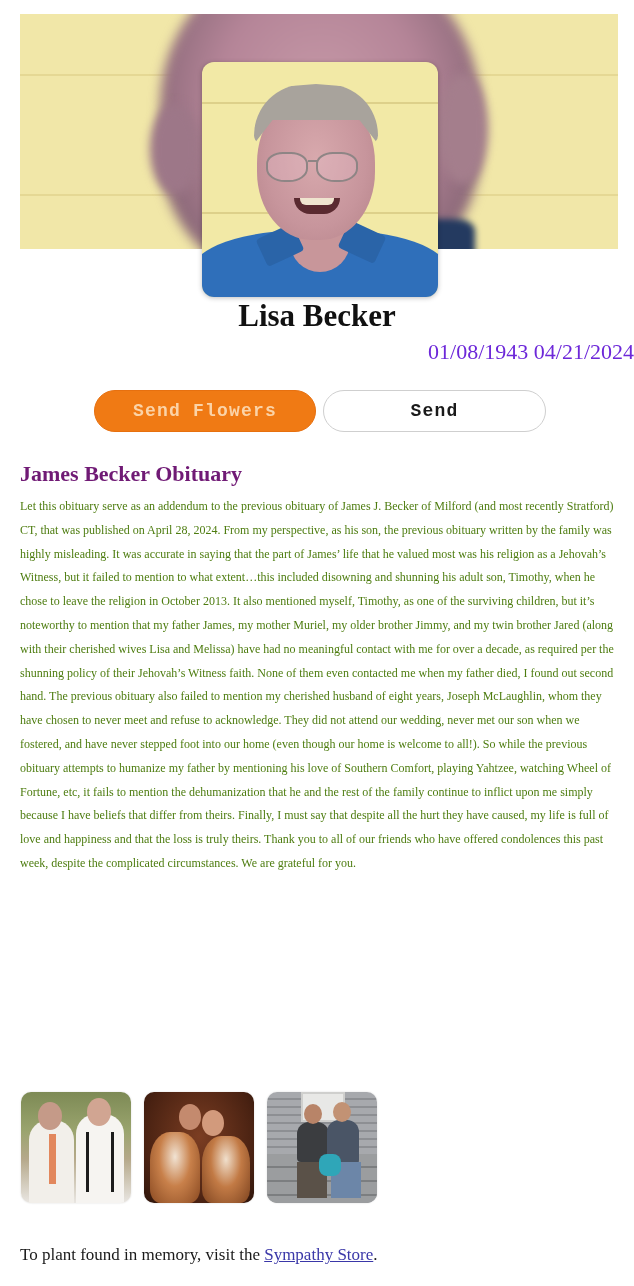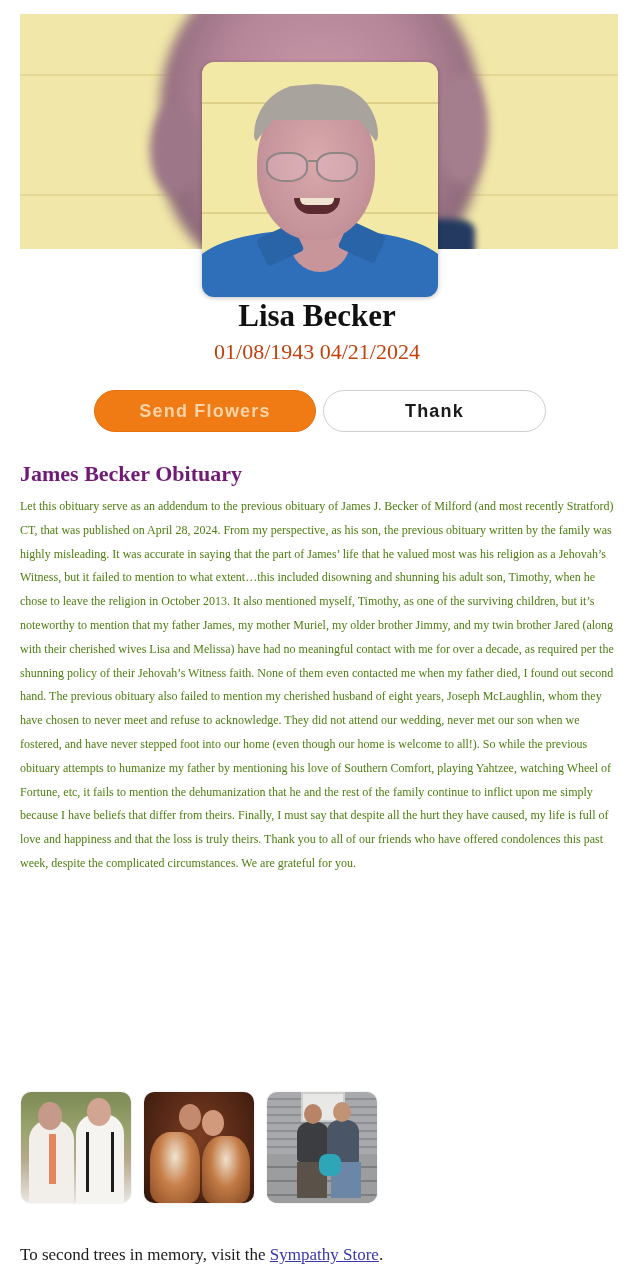--- a/index.html
+++ b/index.html
@@ -58,28 +58,28 @@
     background: #5a2a30; border-radius: 0 0 24px 24px;
   }
   .portrait .teeth { position: absolute; left: 98px; top: 136px; width: 34px; height: 7px; background: #efe4cf; border-radius: 0 0 6px 6px; }
 
   
   .name {
     position: absolute; left: 0; width: 634px; top: 298px; text-align: center;
     font-family: "Liberation Serif", serif; font-weight: bold; font-size: 31px; color: #111;
   }
   .dates {
-    position: absolute; left: 0; width: 634px; top: 339px; text-align: center;
-    font-family: "Liberation Serif", serif; font-size: 22px; color: #c2410c;
+    position: absolute; left: 0; width: 634px; top: 339px; text-align: right;
+    font-family: "Liberation Serif", serif; font-size: 22px; color: #6d28d9;
   }
 
   
   .btn {
     position: absolute; top: 390px; height: 42px; border-radius: 21px;
-    font-family: Liberation Sans, sans-serif; font-weight: bold; font-size: 18px;
+    font-family: Liberation Mono, monospace; font-weight: bold; font-size: 18px;
     letter-spacing: 1.2px; display: flex; align-items: center; justify-content: center;
     cursor: pointer;
   }
   .btn-flowers { left: 94px; width: 222px; background: #f07a14; color: #fbd3a7; border: 1px solid #e7700f; }
   .btn-share { left: 323px; width: 223px; background: #ffffff; color: #1a1a1a; border: 1.5px solid #cfcfcf; }
 
   
   .obit-title {
     position: absolute; left: 20px; top: 461px;
     font-family: "Liberation Serif", serif; font-weight: bold; font-size: 22px; color: #701a75;
@@ -154,21 +154,21 @@
   <div class="glasses-r"></div>
   <div class="glasses-bridge"></div>
   <div class="smile"></div>
   <div class="teeth"></div>
 </div>
 
 <div class="name">Lisa Becker</div>
 <div class="dates">01/08/1943 04/21/2024</div>
 
 <div class="btn btn-flowers">Send Flowers</div>
-<div class="btn btn-share">Thank</div>
+<div class="btn btn-share">Send</div>
 
 <h2 class="obit-title">James Becker Obituary</h2>
 <p class="obit-body">Let this obituary serve as an addendum to the previous obituary of James J. Becker of Milford (and most recently Stratford) CT, that was published on April 28, 2024. From my perspective, as his son, the previous obituary written by the family was highly misleading. It was accurate in saying that the part of James’ life that he valued most was his religion as a Jehovah’s Witness, but it failed to mention to what extent…this included disowning and shunning his adult son, Timothy, when he chose to leave the religion in October 2013. It also mentioned myself, Timothy, as one of the surviving children, but it’s noteworthy to mention that my father James, my mother Muriel, my older brother Jimmy, and my twin brother Jared (along with their cherished wives Lisa and Melissa) have had no meaningful contact with me for over a decade, as required per the shunning policy of their Jehovah’s Witness faith. None of them even contacted me when my father died, I found out second hand. The previous obituary also failed to mention my cherished husband of eight years, Joseph McLaughlin, whom they have chosen to never meet and refuse to acknowledge. They did not attend our wedding, never met our son when we fostered, and have never stepped foot into our home (even though our home is welcome to all!). So while the previous obituary attempts to humanize my father by mentioning his love of Southern Comfort, playing Yahtzee, watching Wheel of Fortune, etc, it fails to mention the dehumanization that he and the rest of the family continue to inflict upon me simply because I have beliefs that differ from theirs. Finally, I must say that despite all the hurt they have caused, my life is full of love and happiness and that the loss is truly theirs. Thank you to all of our friends who have offered condolences this past week, despite the complicated circumstances. We are grateful for you.</p>
 
 <div class="gallery">
   <div class="thumb thumb-1" title="Two men in white shirts, one with orange tie, one with bow tie and suspenders, outdoors in woods">
     <div class="p1"></div>
     <div class="p2"></div>
     <div class="h1"></div>
     <div class="h2"></div>
@@ -188,13 +188,13 @@
     <div class="m1"></div>
     <div class="m2"></div>
     <div class="h1"></div>
     <div class="h2"></div>
     <div class="legs1"></div>
     <div class="legs2"></div>
     <div class="kid"></div>
   </div>
 </div>
 
-<div class="footer"><span>To second trees in memory, visit the </span><a>Sympathy Store</a><span>.</span></div>
+<div class="footer"><span>To plant found in memory, visit the </span><a>Sympathy Store</a><span>.</span></div>
 
 </body></html>

